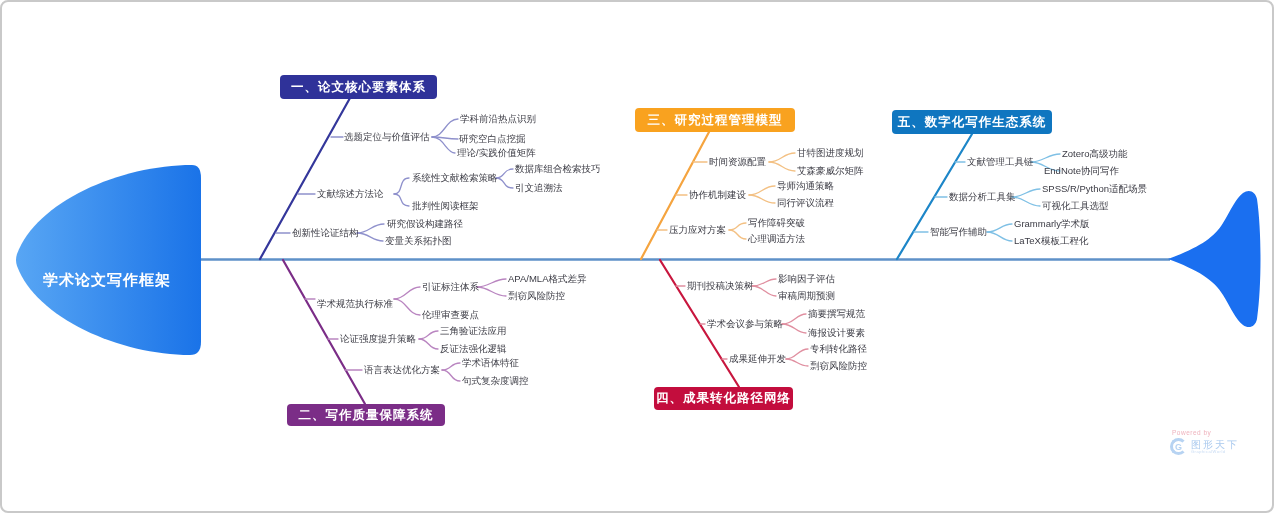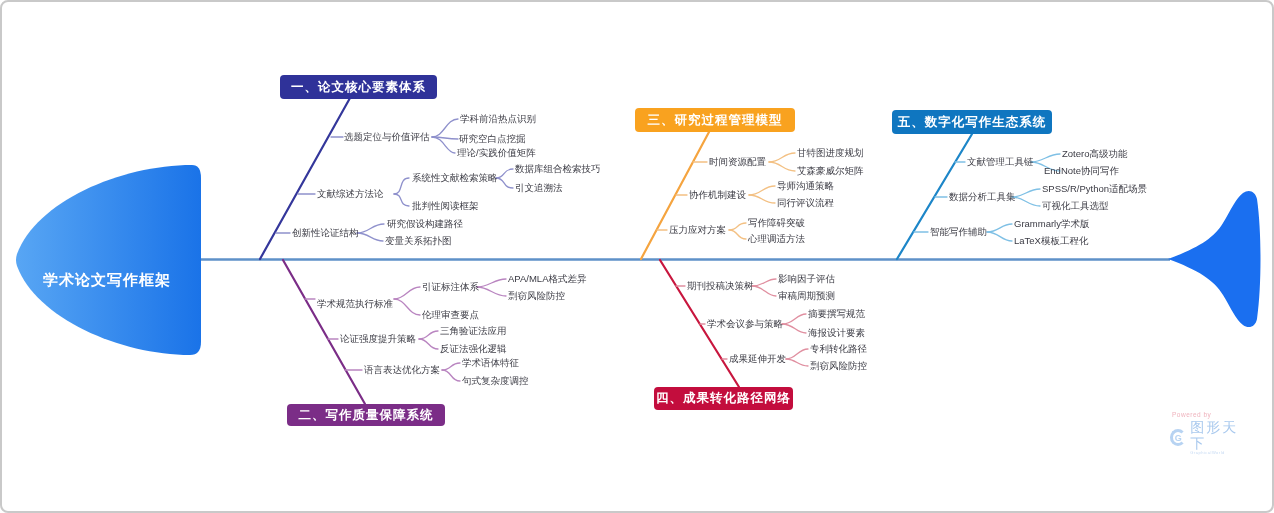--- a/index.html
+++ b/index.html
@@ -26,21 +26,21 @@
   .watermark{position:absolute;right:22px;bottom:56px;width:80px;}
   .wm-powered{font-size:6.5px;color:#efb3bd;letter-spacing:.5px;margin-left:2px;}
   .wm-row{display:flex;align-items:center;margin-top:2px;}
   .wm-logo{
     width:17px;height:17px;border-radius:50%;border:3px solid #b7d3f2;
     box-sizing:border-box;color:#b7d3f2;font-size:9px;font-weight:bold;
     display:flex;align-items:center;justify-content:center;
     border-right-color:transparent;
   }
   .wm-text{margin-left:4px;}
-  .wm-brand{font-size:14px;color:#a9c9ee;letter-spacing:2px;line-height:1.1;}
+  .wm-brand{font-size:10px;color:#a9c9ee;letter-spacing:2px;line-height:1.1;}
   .wm-sub{font-size:4px;color:#c6daf3;letter-spacing:.5px;line-height:1;}
 </style>
 </head>
 <body>
 
 <div class="canvas">
 
   <svg class="lines" viewBox="0 0 1274 513">
     <defs>
       <linearGradient id="headGrad" x1="0" y1="0" x2="1" y2="0">

